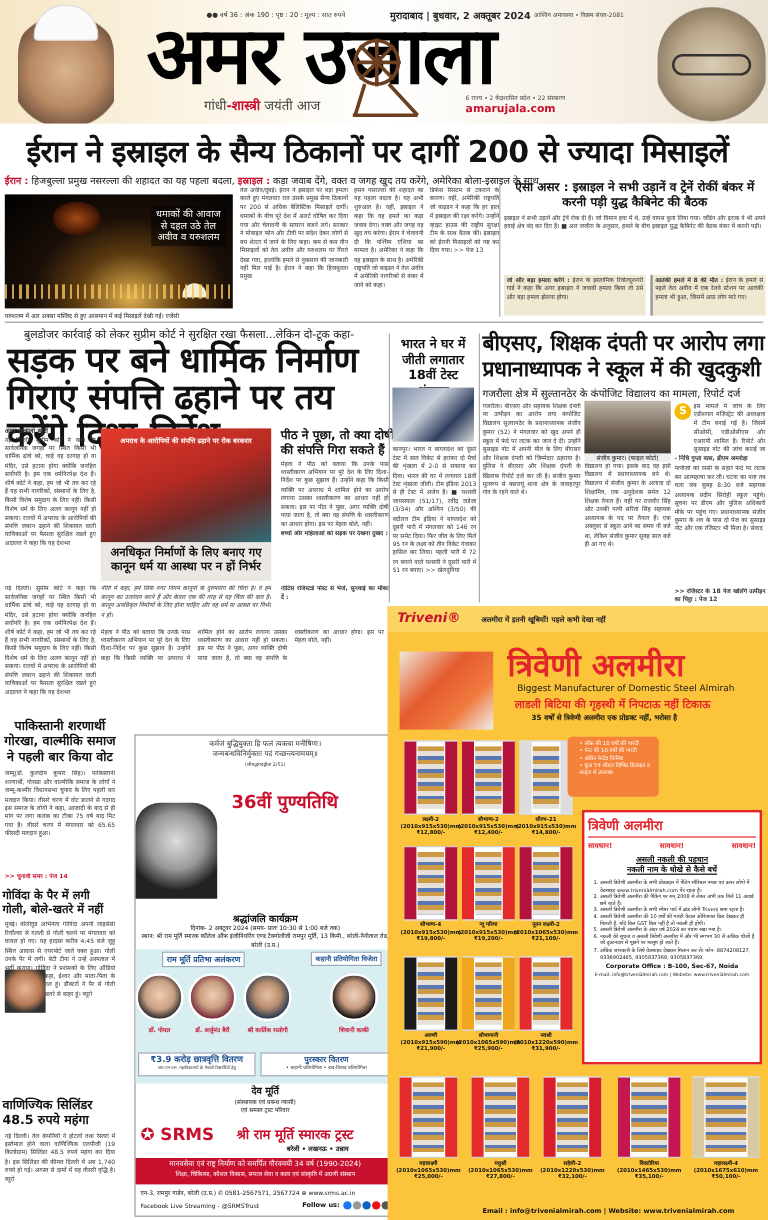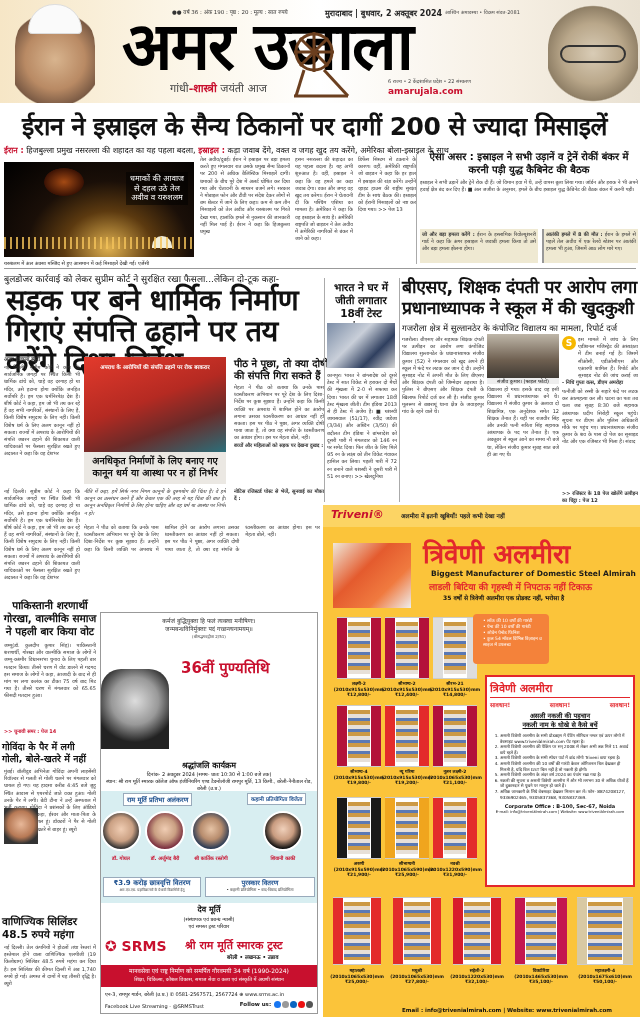--- a/index.html
+++ b/index.html
@@ -24,41 +24,41 @@
 .sub1 .lab{color:#c8102e;font-weight:bold}
 .photo1{left:4px;top:162px;width:190px;height:95px;background:radial-gradient(ellipse at 55% 90%,#e0b150 0,#5c3a10 30%,#1a0f08 55%,#000 100%)}
 .photo1 .moon{position:absolute;left:40px;top:6px;width:40px;height:28px;border-radius:50%;background:radial-gradient(#a44a14,#3a1204 70%,transparent 72%)}
 .photo1 .dome{position:absolute;left:148px;top:74px;width:20px;height:12px;border-radius:10px 10px 0 0;background:#f2eed8}
 .photo1 .lights{position:absolute;left:0;bottom:8px;width:100%;height:12px;background:repeating-linear-gradient(90deg,#f4c35a 0 2px,transparent 2px 6px);opacity:.8}
 .photo1 .lbl{position:absolute;right:6px;top:10px;width:62px;font-size:8px;color:#fff;text-align:center;background:rgba(0,0,0,.5);padding:2px;line-height:1.2}
 .cap1{left:4px;top:260px;font-size:5px;color:#222}
 .col{font-size:5px;line-height:7.2px;color:#333;text-align:justify;overflow:hidden}
 .side-h{font-size:9.5px;font-weight:bold;line-height:12px}
 .divider{height:1px;background:#999}
-.bull-sub{left:4px;top:272px;font-size:9px;white-space:nowrap}
+.bull-sub{left:20px;top:272px;font-size:9px;white-space:nowrap}
 .bull-h{left:6px;top:285px;font-size:29px;font-weight:bold;line-height:31px;letter-spacing:-0.5px}
 .byline{left:4px;top:355px;font-size:5.5px;font-weight:bold;color:#333}
 .bulphoto{left:84px;top:357px;width:142px;height:95px;background:linear-gradient(160deg,#e33a2c 0%,#b52a22 45%,#6b2a28 70%,#2b6f7a 100%)}
 .bulphoto .t{position:absolute;left:4px;top:6px;right:4px;font-size:5.5px;color:#fff;font-weight:bold;text-align:center}
 .bulcap{left:84px;top:452px;width:142px;height:32px;background:#ebe8e3;font-size:9.5px;font-weight:bold;text-align:center;line-height:12px;padding-top:3px}
 .peeth-h{left:234px;top:358px;width:95px;font-size:10px;font-weight:bold;line-height:12px}
 .bharat-h{left:327px;top:281px;width:68px;font-size:10.5px;font-weight:bold;line-height:13px;text-align:center}
 .cricket{left:327px;top:323px;width:68px;height:45px;background:linear-gradient(135deg,#7b8ca6,#c9cfd9 40%,#2f3f5f 70%,#d7d7d7)}
 .bsa-h{left:402px;top:277px;width:236px;font-size:17.5px;font-weight:bold;line-height:21px;letter-spacing:-0.3px}
 .bsa-sub{left:402px;top:322px;font-size:8.5px;white-space:nowrap}
 .teacher{left:487px;top:334px;width:72px;height:44px;background:linear-gradient(#bfb7a9,#6e5f50 60%,#3f3a34)}
 .teacher-cap{left:487px;top:378px;width:72px;font-size:5px;text-align:center;background:#eee}
 .quote-ico{left:562px;top:336px;width:14px;height:14px;border-radius:50%;background:#f6b800;color:#fff;font-size:9px;text-align:center;line-height:14px;font-weight:bold}
 .pak-h{left:2px;top:599px;width:96px;font-size:10.5px;font-weight:bold;line-height:13px;text-align:center}
 .gov-h{left:2px;top:741px;width:96px;font-size:9.5px;font-weight:bold;line-height:12px;}
 .govphoto{left:4px;top:808px;width:34px;height:36px;background:radial-gradient(circle at 50% 45%,#e8b899 0,#b77955 50%,#333 75%)}
 .cyl-h{left:2px;top:915px;width:96px;font-size:10.5px;font-weight:bold;line-height:13px;text-align:left}
 .vline{width:1px;background:#aaa}
 
-.srms{left:100px;top:612px;width:218px;height:402px;border:1px solid #999;background:#fff}
+.srms{left:112px;top:612px;width:218px;height:402px;border:1px solid #999;background:#fff}
 .shloka{position:absolute;left:10px;top:4px;right:10px;text-align:center;font-size:6px;line-height:8px;color:#333}
 .punya{position:absolute;left:80px;top:44px;font-size:15px;font-weight:bold;color:#c8102e}
 .redbox{position:absolute;left:64px;top:68px;width:145px;height:62px;background:#c8102e;color:#fff;border-radius:0 12px 12px 0;text-align:center;padding-top:3px}
 .redbox .n{font-size:8px;font-weight:bold}
 .redbox .d{font-size:5px}
 .redbox .p{font-size:7px;font-weight:bold;margin-top:2px}
 .redbox .s{font-size:5px;line-height:6px}
 .rmphoto{position:absolute;left:0;top:56px;width:68px;height:80px;border-radius:20px 20px 0 0;background:radial-gradient(circle at 50% 40%,#ddd 0,#999 40%,#222 70%)}
 .shr{position:absolute;left:0;right:0;top:146px;text-align:center;font-size:8px;font-weight:bold}
 .shr2{position:absolute;left:4px;right:4px;top:158px;text-align:center;font-size:5px;line-height:7px}
@@ -79,21 +79,21 @@
 .foot2{position:absolute;left:4px;top:390px;font-size:5px;white-space:nowrap}
 .follow{position:absolute;right:4px;top:388px;font-size:5.5px;font-weight:bold;white-space:nowrap}
 .soc{display:inline-block;width:7px;height:7px;border-radius:50%;margin-left:1px;vertical-align:middle}
 
 .triveni{left:323px;top:505px;width:368px;height:512px;background:#fbc43a}
 .tv-top{position:absolute;left:0;top:0;right:0;height:22px;background:#fcd464}
 .tv-logo{position:absolute;left:8px;top:3px;font-size:11px;font-style:italic;font-weight:bold;color:#c8102e}
 .tv-tag{position:absolute;left:78px;top:7px;font-size:6px;color:#222;font-weight:bold}
 .tv-pic{position:absolute;left:10px;top:38px;width:78px;height:65px;background:linear-gradient(135deg,#f0e8d8,#e45b2e 40%,#f07a3f 70%,#eee)}
 .tv-title{position:absolute;left:100px;top:30px;font-size:26px;font-weight:bold;color:#e3262c}
-.tv-eng{position:absolute;left:108px;top:64px;font-size:7.5px;font-weight:bold;color:#1a1a1a}
+.tv-eng{position:absolute;left:108px;top:64px;font-size:7.5px;font-weight:normal;color:#1a1a1a}
 .tv-hin{position:absolute;left:106px;top:75px;font-size:9px;font-weight:bold;color:#e3262c}
 .tv-35{position:absolute;left:120px;top:89px;font-size:6px;font-weight:bold}
 .alm{position:absolute;width:44px;height:62px;background:#fff;border:1px solid #ccc}
 .alm .dl,.alm .dr{position:absolute;top:0;width:10px;height:100%}
 .alm .dl{left:-1px}.alm .dr{right:-1px}
 .alm .in{position:absolute;left:10px;right:10px;top:4px;bottom:4px;background:repeating-linear-gradient(180deg,#c94 0 4px,#e7e0d8 4px 8px,#5a79b3 8px 11px)}
 .almlbl{position:absolute;width:56px;font-size:4.5px;font-weight:bold;text-align:center;line-height:5.5px}
 .feat{position:absolute;left:150px;top:109px;width:76px;height:50px;background:#f4823a;border-radius:4px;font-size:4.5px;line-height:6px;color:#fff;padding:4px 3px 3px 10px}
 .warn{position:absolute;left:162px;top:170px;width:150px;height:212px;background:#fff;border:2px solid #e3262c;padding:3px}
 .warn .h{font-size:11px;color:#e3262c;font-weight:bold;border-bottom:1px solid #e3262c;padding-bottom:2px}

